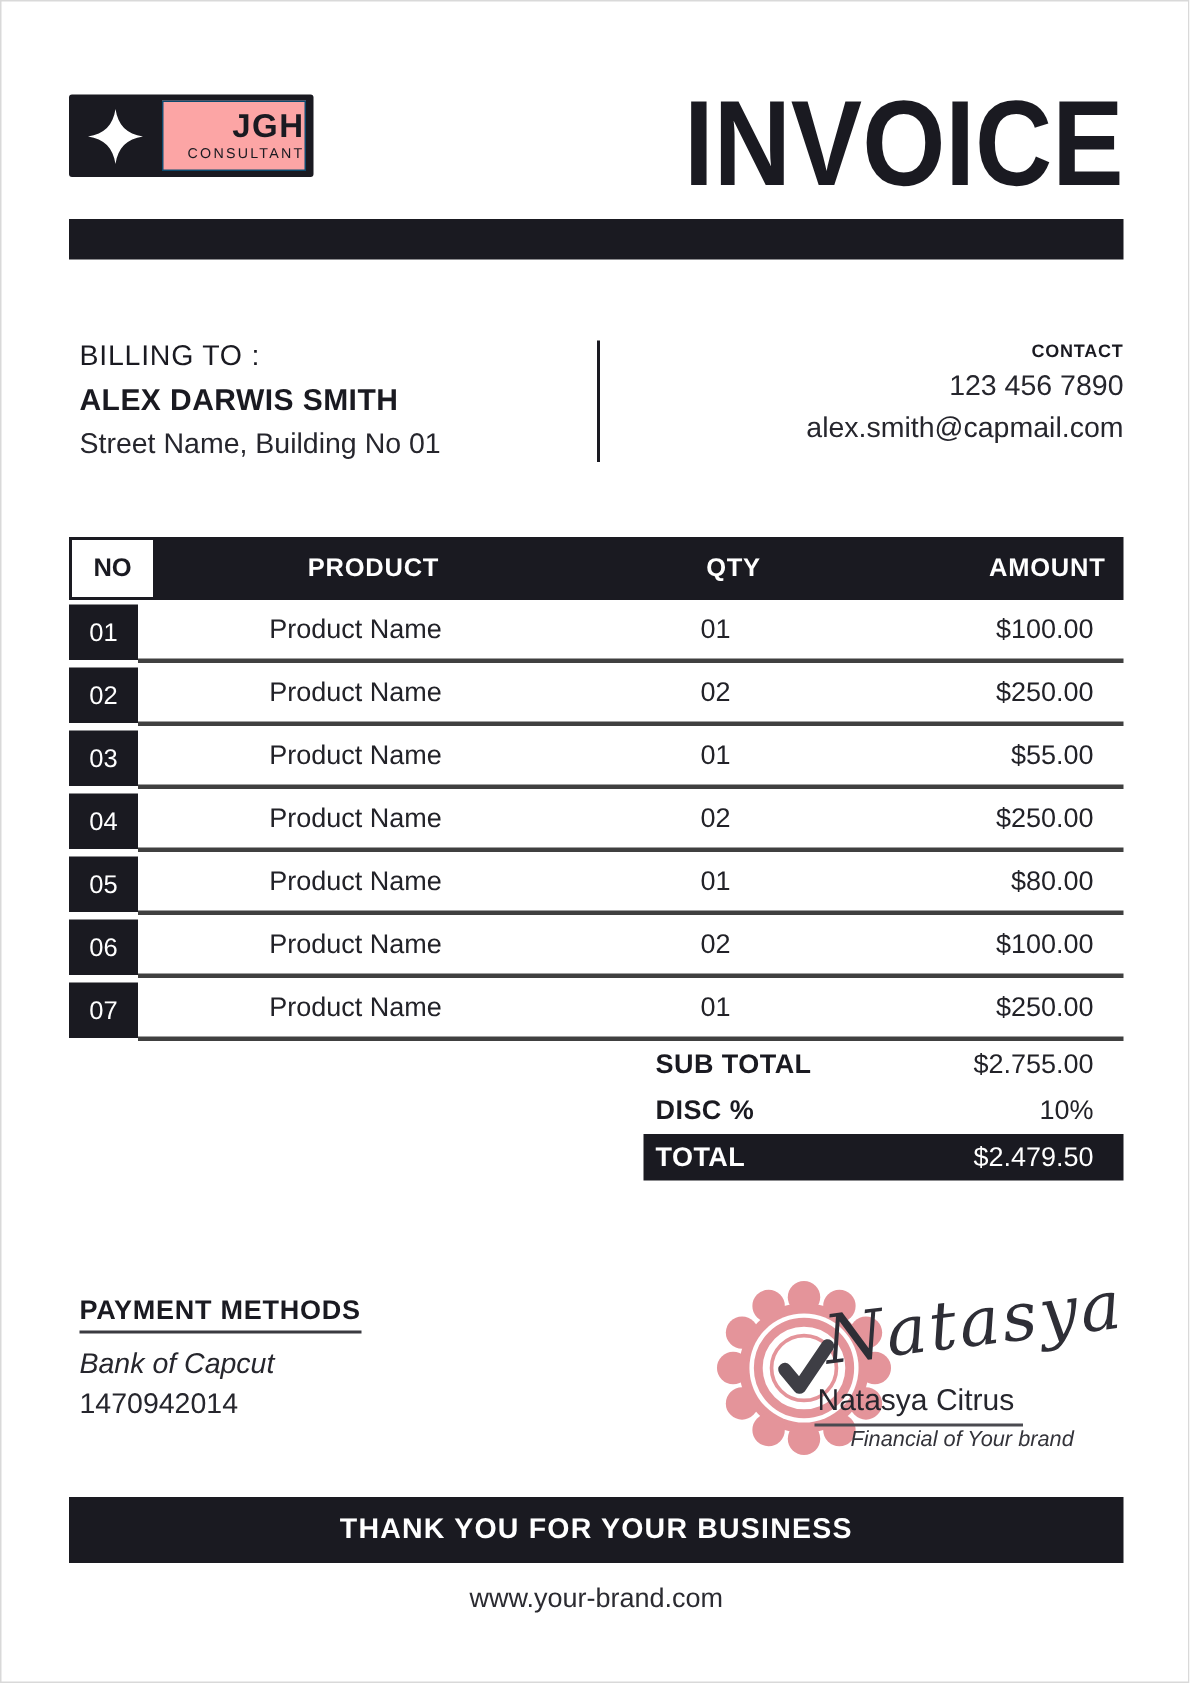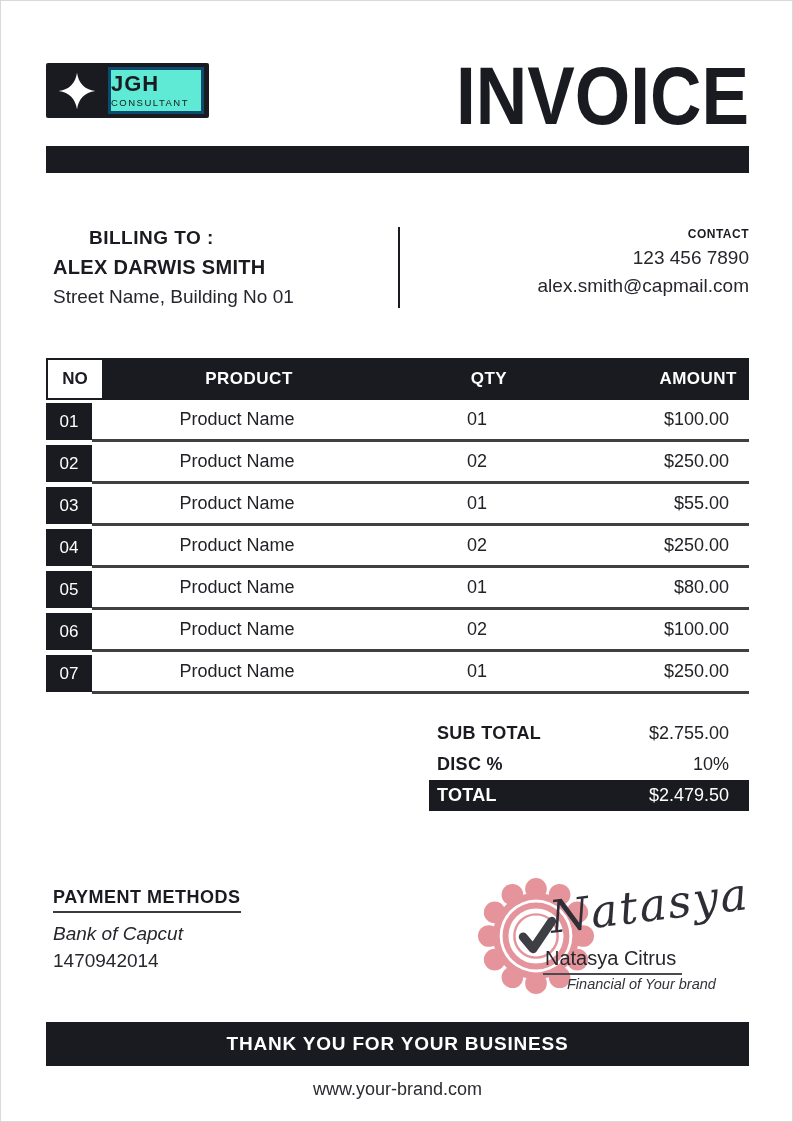--- a/index.html
+++ b/index.html
@@ -9,35 +9,35 @@
     position:relative; width:793px; height:1122px; margin:0 auto;
     background:#fff; border:1px solid #d9d9d9; overflow:hidden;
   }
   .content { padding:0 43px 0 45px; }
 
   
   .header { display:flex; justify-content:space-between; align-items:flex-start; margin-top:62px; height:60px; }
   .logo { display:flex; width:163px; height:55px; background:#1a1a21; border-radius:2px; }
   .logo-star { width:62px; display:flex; align-items:center; justify-content:center; }
   .logo-box {
-    flex:1; background:#5eead4; border:3px solid #0c4a6e; margin:4px 5px 4px 0;
-    display:flex; flex-direction:column; align-items:flex-start; justify-content:center;
+    flex:1; background:#fca5a5; border:1px solid #0c4a6e; margin:4px 5px 4px 0;
+    display:flex; flex-direction:column; align-items:flex-end; justify-content:center;
   }
   .logo-abbr { font-size:22px; font-weight:bold; letter-spacing:1px; line-height:1; }
   .logo-sub { font-size:9.5px; letter-spacing:1.5px; margin-top:2px; }
   .doc-title {
     font-size:81px; font-weight:bold; letter-spacing:0px; line-height:0.74;
     transform:scaleX(0.88); transform-origin:right top; margin-top:4px;
   }
   .top-bar { height:27px; background:#1a1a21; margin-top:23px; }
 
   
   .info { display:flex; margin-top:54px; align-items:stretch; }
   .billing { width:352px; padding-left:7px; }
-  .billing-label { font-size:19px; font-weight:bold; letter-spacing:0.5px;margin-left:36px; }
+  .billing-label { font-size:19px; font-weight:normal; letter-spacing:0.5px; }
   .billing-name { font-size:20px; font-weight:bold; margin-top:7px; letter-spacing:0.3px; }
   .billing-addr { font-size:19px; margin-top:7px; color:#26262d; }
   .info-divider { width:2px; background:#1a1a21; }
   .contact { flex:1; text-align:right; }
   .contact-label { font-size:12px; font-weight:bold; letter-spacing:0.5px; }
   .contact-phone { font-size:19px; margin-top:6px; color:#26262d; }
   .contact-email { font-size:19px; margin-top:6px; color:#26262d; }
 
   
   .invtable { margin-top:50px; }
@@ -56,21 +56,21 @@
   .t-row .c-no {
     width:46px; background:#1a1a21; color:#fff; margin:3px 0 2px 0;
     display:flex; align-items:center; justify-content:center; font-size:17px;
   }
   .t-row .c-rest { flex:1; display:flex; border-bottom:3px solid #404040; }
   .c-product { width:290px; display:flex; align-items:center; justify-content:center; font-size:18px; color:#222228; }
   .c-qty { width:190px; display:flex; align-items:center; justify-content:center; font-size:18px; color:#222228; }
   .c-amount { flex:1; display:flex; align-items:center; justify-content:flex-end; padding-right:20px; font-size:18px; color:#222228; }
 
   
-  .totals { width:320px; margin-left:auto; margin-top:24px; }
+  .totals { width:320px; margin-left:auto; margin-top:0; }
   .tot-row { display:flex; height:31px; align-items:center; }
   .tot-row .lab { font-weight:bold; font-size:18px; padding-left:8px; letter-spacing:0.3px; }
   .tot-row .val { margin-left:auto; font-size:18px; padding-right:20px; color:#222228; }
   .tot-row.grand { background:#1a1a21; color:#fff; height:31px; }
   .tot-row.grand .val { color:#fff; }
 
   
   .bottom { display:flex; justify-content:space-between; margin-top:66px; height:125px; }
   .payment { padding-left:7px; padding-top:10px; }
   .pay-label { font-size:18px; font-weight:bold; letter-spacing:0.5px;

